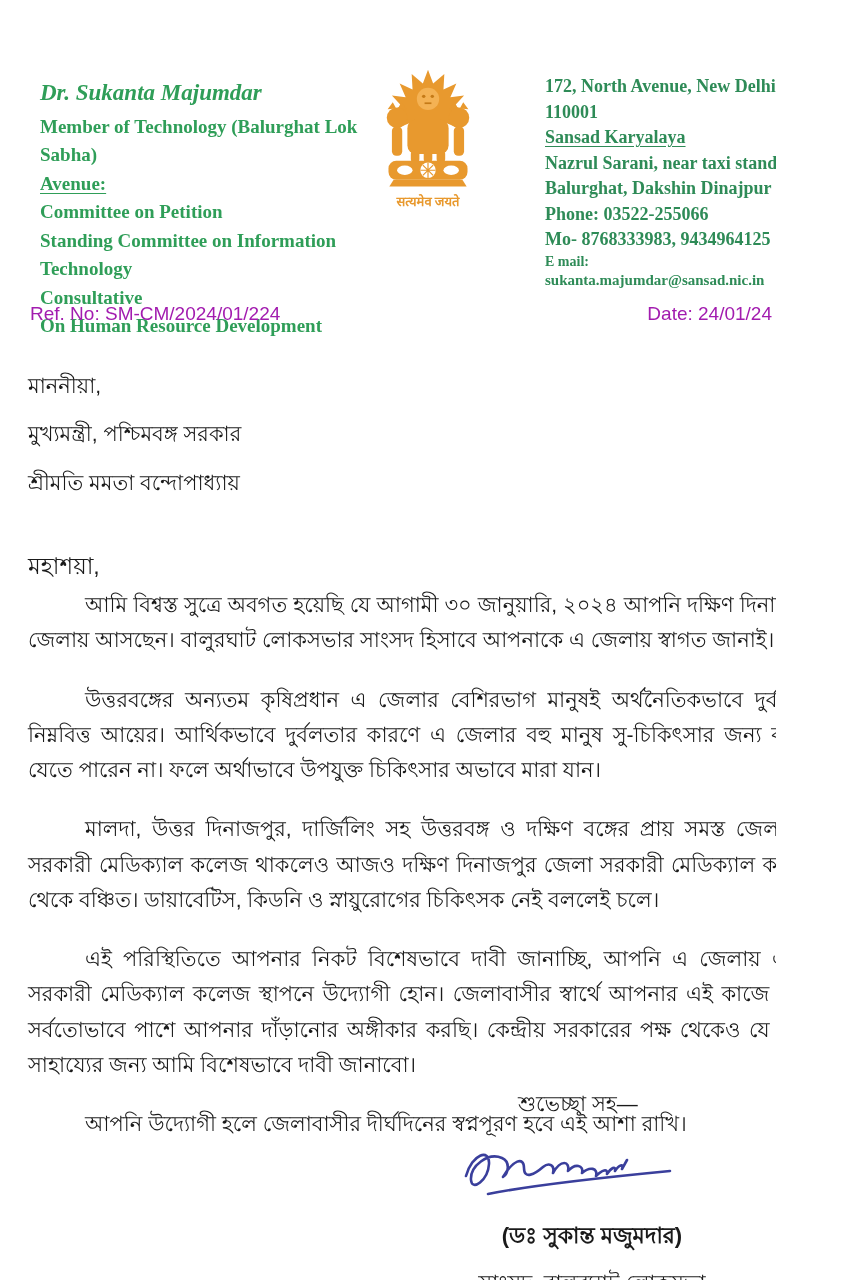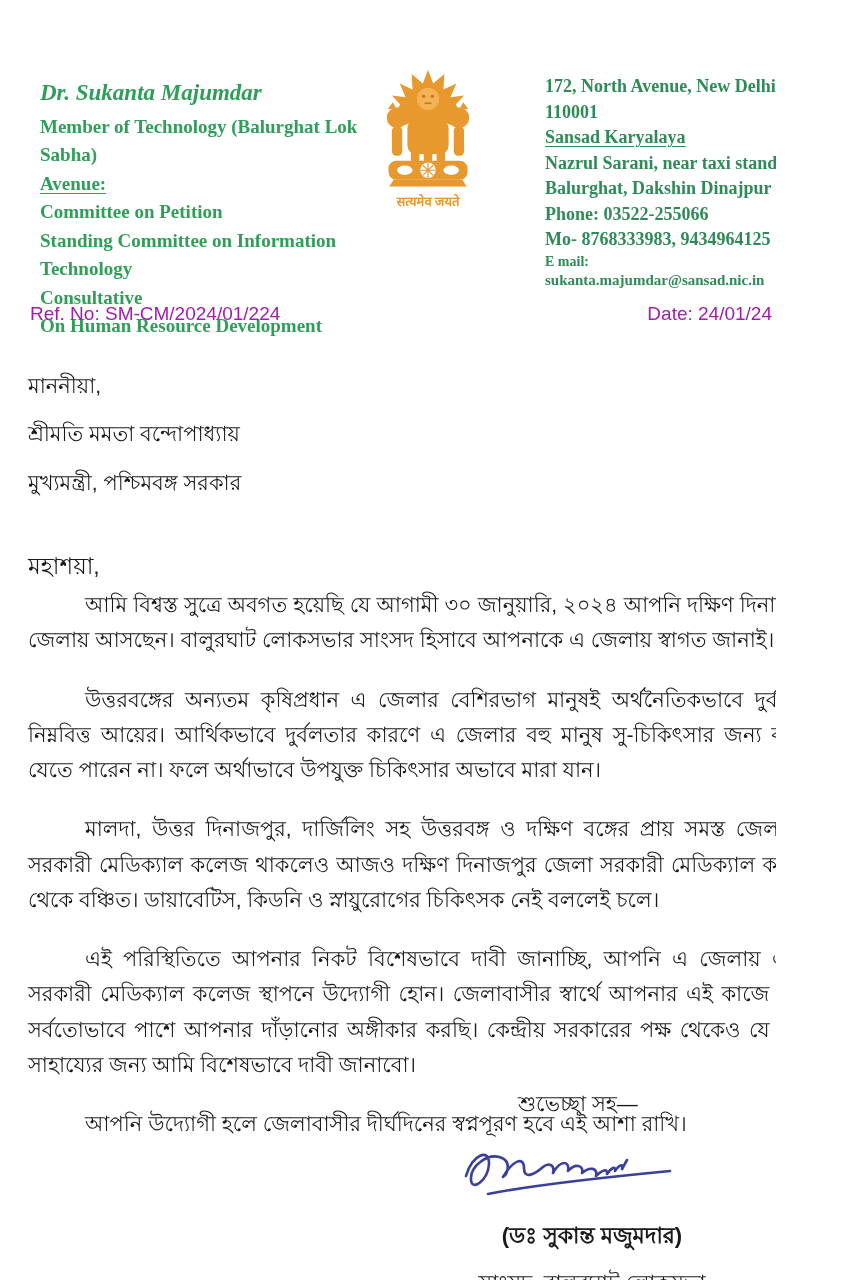--- a/index.html
+++ b/index.html
@@ -142,22 +142,22 @@
     <div class="email-addr">sukanta.majumdar@sansad.nic.in</div>
   </div>
 
   <div class="refrow">
     <span>Ref. No: SM-CM/2024/01/224</span>
     <span>Date: 24/01/24</span>
   </div>
 
   <div class="recipient">
     <div>মাননীয়া,</div>
+    <div>মুখ্যমন্ত্রী, পশ্চিমবঙ্গ সরকার</div>
     <div>শ্রীমতি মমতা বন্দোপাধ্যায়</div>
-    <div>মুখ্যমন্ত্রী, পশ্চিমবঙ্গ সরকার</div>
   </div>
 
   <div class="greeting">মহাশয়া,</div>
 
   <div class="body-text">
     <p>আমি বিশ্বস্ত সুত্রে অবগত হয়েছি যে আগামী ৩০ জানুয়ারি, ২০২৪ আপনি দক্ষিণ দিনাজপুর জেলায় আসছেন। বালুরঘাট লোকসভার সাংসদ হিসাবে আপনাকে এ জেলায় স্বাগত জানাই।</p>
     <p>উত্তরবঙ্গের অন্যতম কৃষিপ্রধান এ জেলার বেশিরভাগ মানুষই অর্থনৈতিকভাবে দুর্বল ও নিম্নবিত্ত আয়ের। আর্থিকভাবে দুর্বলতার কারণে এ জেলার বহু মানুষ সু-চিকিৎসার জন্য বাইরে যেতে পারেন না। ফলে অর্থাভাবে উপযুক্ত চিকিৎসার অভাবে মারা যান।</p>
     <p>মালদা, উত্তর দিনাজপুর, দার্জিলিং সহ উত্তরবঙ্গ ও দক্ষিণ বঙ্গের প্রায় সমস্ত জেলাতেই সরকারী মেডিক্যাল কলেজ থাকলেও আজও দক্ষিণ দিনাজপুর জেলা সরকারী মেডিক্যাল কলেজ থেকে বঞ্চিত। ডায়াবেটিস, কিডনি ও স্নায়ুরোগের চিকিৎসক নেই বললেই চলে।</p>
     <p>এই পরিস্থিতিতে আপনার নিকট বিশেষভাবে দাবী জানাচ্ছি, আপনি এ জেলায় একটি সরকারী মেডিক্যাল কলেজ স্থাপনে উদ্যোগী হোন। জেলাবাসীর স্বার্থে আপনার এই কাজে আমি সর্বতোভাবে পাশে আপনার দাঁড়ানোর অঙ্গীকার করছি। কেন্দ্রীয় সরকারের পক্ষ থেকেও যে কোন সাহায্যের জন্য আমি বিশেষভাবে দাবী জানাবো।</p>
     <p>আপনি উদ্যোগী হলে জেলাবাসীর দীর্ঘদিনের স্বপ্নপূরণ হবে এই আশা রাখি।</p>

